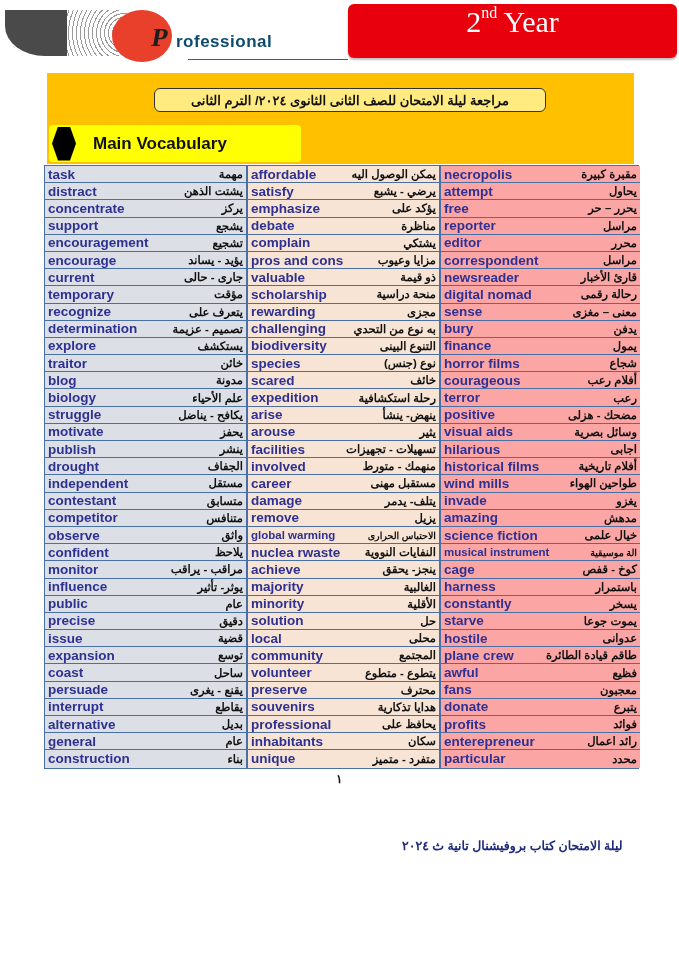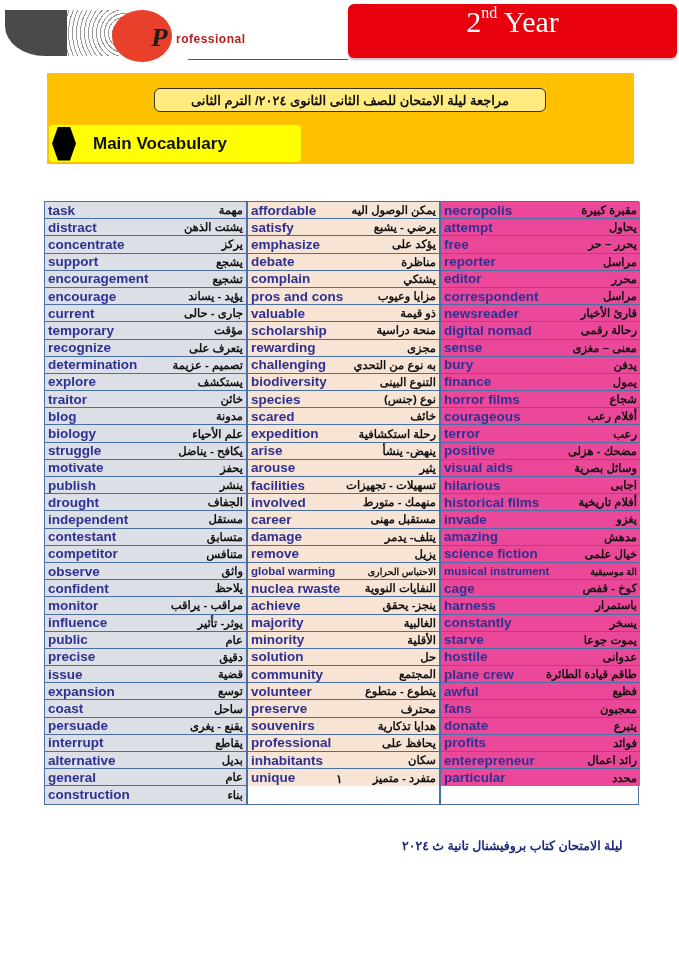--- a/index.html
+++ b/index.html
@@ -20,22 +20,22 @@
   .logo-circle {
     position: absolute; left: 112px; top: 10px; width: 60px; height: 52px;
     border-radius: 50%; background: #e8402a;
   }
   .logo-p {
     position: absolute; left: 152px; top: 26px; width: 26px; height: 24px;
     font-family: "Liberation Serif", serif; font-weight: bold; font-size: 26px;
     color: #1e1e1e; line-height: 24px; transform: skewX(-10deg);
   }
   .logo-text {
-    position: absolute; left: 176px; top: 32px; font-size: 12px; font-weight: bold;
-    color: #b91c1c; letter-spacing: 0.5px;
+    position: absolute; left: 176px; top: 32px; font-size: 17px; font-weight: bold;
+    color: #0c4a6e; letter-spacing: 0.5px;
   }
   .logo-line {
     position: absolute; left: 188px; top: 59px; width: 160px; height: 1px; background: #555;
   }
   .year-badge {
     position: absolute; left: 348px; top: 4px; width: 329px; height: 54px;
     background: #e8000c; border-radius: 6px; box-shadow: 0 2px 2px rgba(0,0,0,0.25);
     display: flex; justify-content: center;
   }
   .year-text { color: #fff; font-family: "Liberation Serif", serif; font-size: 30px; }
@@ -59,32 +59,31 @@
     width: 24px; height: 34px; margin-left: 3px; background: #000;
     clip-path: polygon(25% 0, 75% 0, 100% 50%, 75% 100%, 25% 100%, 0 50%);
   }
   .section-text { margin-left: 17px; font-size: 17px; font-weight: bold; color: #111; }
 
   
   .vocab-table {
     position: absolute; left: 44px; top: 165px; width: 595px;
     display: grid; grid-template-columns: 203px 193px 199px;
     border: 1.5px solid #4a6fa5;
-    margin-top: 36px;
   }
   .col { display: flex; flex-direction: column; border-right: 2px solid #4a6fa5; }
   .col:last-child { border-right: none; }
   .row {
     height: 17.2px; display: flex; justify-content: space-between; align-items: center;
     border-bottom: 1px solid #4a6fa5; padding: 0 3px;
   }
   .row:last-child { border-bottom: none; }
   .col-a .row { background: #dcdfe6; }
   .col-b .row { background: #f7e4d4; }
-  .col-c .row { background: #ec4899; }
+  .col-c .row { background: #fca5a5; }
   .en { color: #2e3192; font-weight: bold; font-size: 13.5px; white-space: nowrap; }
   .en.small { font-size: 11.5px; }
   .ar { direction: rtl; color: #111; font-weight: bold; font-size: 11.5px; white-space: nowrap; }
   .ar.small { font-size: 9.5px; }
 
   .page-num { position: absolute; left: 336px; top: 772px; font-size: 12px; font-weight: bold; color: #111; }
   .footer {
     position: absolute; left: 402px; top: 838px; direction: rtl;
     font-size: 12.5px; font-weight: bold; color: #1f2b7a;
   }
@@ -360,20 +359,24 @@
       </div>
       <div class="row">
         <span class="en">minority</span>
         <span class="ar">الأقلية</span>
       </div>
       <div class="row">
         <span class="en">solution</span>
         <span class="ar">حل</span>
       </div>
       <div class="row">
+        <span class="en">local</span>
+        <span class="ar">محلى</span>
+      </div>
+      <div class="row">
         <span class="en">community</span>
         <span class="ar">المجتمع</span>
       </div>
       <div class="row">
         <span class="en">volunteer</span>
         <span class="ar">يتطوع - متطوع</span>
       </div>
       <div class="row">
         <span class="en">preserve</span>
         <span class="ar">محترف</span>
@@ -462,20 +465,24 @@
       </div>
       <div class="row">
         <span class="en">hilarious</span>
         <span class="ar">اجابى</span>
       </div>
       <div class="row">
         <span class="en">historical films</span>
         <span class="ar">أفلام تاريخية</span>
       </div>
       <div class="row">
+        <span class="en">wind mills</span>
+        <span class="ar">طواحين الهواء</span>
+      </div>
+      <div class="row">
         <span class="en">invade</span>
         <span class="ar">يغزو</span>
       </div>
       <div class="row">
         <span class="en">amazing</span>
         <span class="ar">مدهش</span>
       </div>
       <div class="row">
         <span class="en">science fiction</span>
         <span class="ar">خيال علمى</span>

